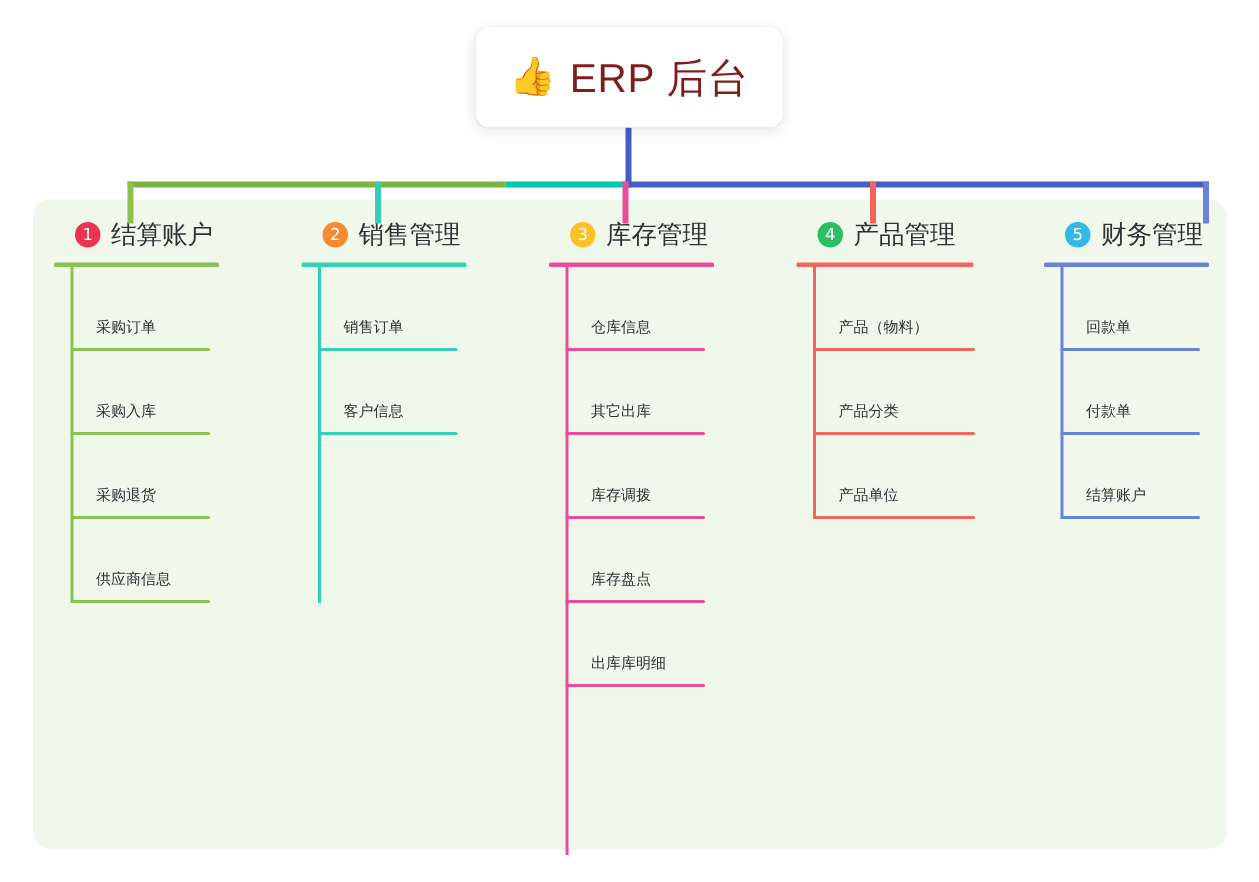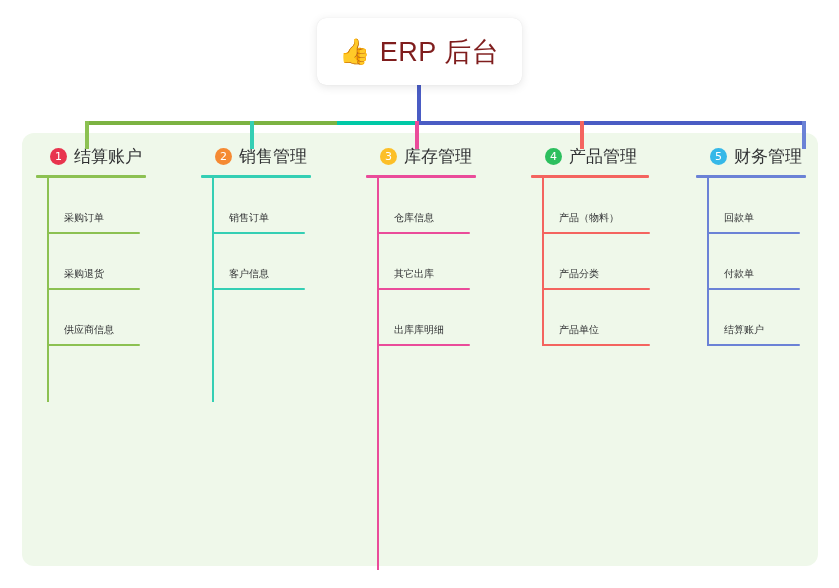--- a/index.html
+++ b/index.html
@@ -175,20 +175,24 @@
         <span class="col-title">结算账户</span>
       </div>
       <div class="header-rule" style="background: rgb(140, 193, 82); width: 110px;"></div>
       <div class="items">
         <div class="spine" style="background: rgb(140, 193, 82); height: 224px;"></div>
         <div class="item">
           <span class="item-label">采购订单</span>
           <div class="item-rule" style="background: rgb(140, 193, 82); width: 93px;"></div>
         </div>
         <div class="item">
+          <span class="item-label">采购入库</span>
+          <div class="item-rule" style="background: rgb(140, 193, 82); width: 93px;"></div>
+        </div>
+        <div class="item">
           <span class="item-label">采购退货</span>
           <div class="item-rule" style="background: rgb(140, 193, 82); width: 93px;"></div>
         </div>
         <div class="item">
           <span class="item-label">供应商信息</span>
           <div class="item-rule" style="background: rgb(140, 193, 82); width: 93px;"></div>
         </div>
       </div>
     </div>
     <div class="column" style="left: 201px; width: 110px;">
@@ -219,20 +223,28 @@
         <div class="spine" style="background: rgb(234, 76, 154); height: 392px;"></div>
         <div class="item">
           <span class="item-label">仓库信息</span>
           <div class="item-rule" style="background: rgb(234, 76, 154); width: 93px;"></div>
         </div>
         <div class="item">
           <span class="item-label">其它出库</span>
           <div class="item-rule" style="background: rgb(234, 76, 154); width: 93px;"></div>
         </div>
         <div class="item">
+          <span class="item-label">库存调拨</span>
+          <div class="item-rule" style="background: rgb(234, 76, 154); width: 93px;"></div>
+        </div>
+        <div class="item">
+          <span class="item-label">库存盘点</span>
+          <div class="item-rule" style="background: rgb(234, 76, 154); width: 93px;"></div>
+        </div>
+        <div class="item">
           <span class="item-label">出库库明细</span>
           <div class="item-rule" style="background: rgb(234, 76, 154); width: 93px;"></div>
         </div>
       </div>
     </div>
     <div class="column" style="left: 531px; width: 118px;">
       <div class="col-header">
         <span class="badge" style="background: rgb(44, 191, 94);">4</span>
         <span class="col-title">产品管理</span>
       </div>

